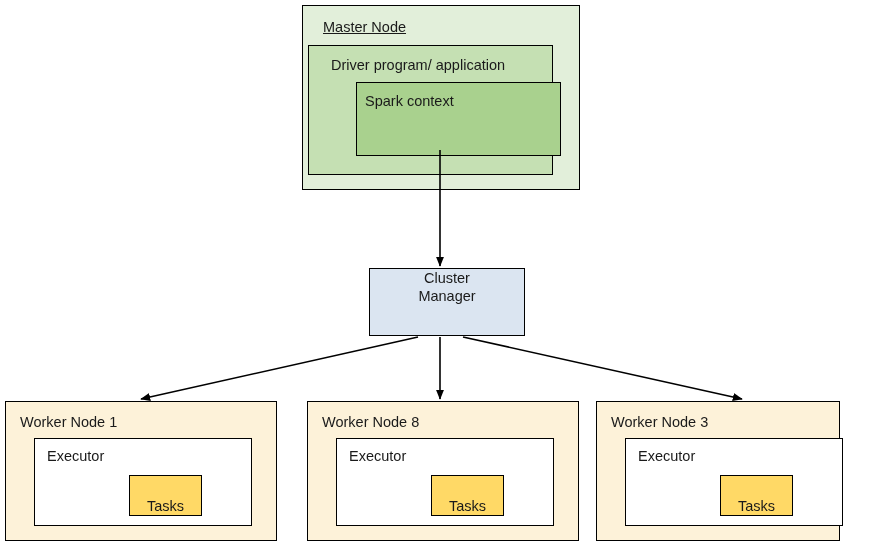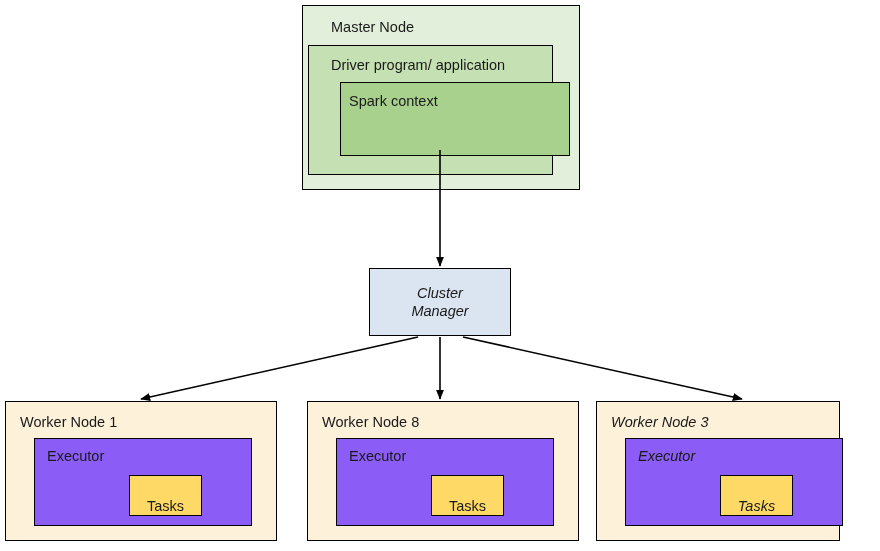--- a/index.html
+++ b/index.html
@@ -31,74 +31,72 @@
   }
 
   
   #master-node {
     left: 302px;
     top: 5px;
     width: 278px;
     height: 185px;
     background: #e2efda;
   }
-  #master-node > .lbl { left: 28px; top: 12px; }
+  #master-node > .lbl { left: 20px; top: 12px; text-decoration: underline; }
 
   #driver-program {
     left: 308px;
     top: 45px;
     width: 245px;
     height: 130px;
     background: #c5e0b3;
   }
   #driver-program > .lbl { left: 22px; top: 10px; text-align: right; }
 
   #spark-context {
-    left: 340px;
+    left: 356px;
     top: 82px;
-    width: 230px;
+    width: 205px;
     height: 74px;
     background: #a9d18e;
   }
   #spark-context > .lbl { left: 8px; top: 9px; }
 
   
   #cluster-manager {
     left: 369px;
     top: 268px;
-    width: 142px;
+    width: 156px;
     height: 68px;
     background: #dbe5f1;
     display: flex;
-    align-items: center;
     justify-content: center;
-    font-style: italic;
   }
   #cluster-manager .cm-text {
     text-align: center;
     white-space: pre-line;
   }
 
   
   .worker-node {
     top: 401px;
     width: 272px;
     height: 140px;
     background: #fdf2d9;
   }
   #worker-node-1 { left: 5px; }
   #worker-node-2 { left: 307px; }
-  #worker-node-3 { left: 596px; width: 244px; font-style: italic; }
+  #worker-node-3 { left: 596px; width: 244px; }
   .worker-node > .lbl { left: 14px; top: 11px; }
 
   .executor {
     position: absolute;
     box-sizing: border-box;
     border: 1px solid #000000;
-    background: #8b5cf6;
+    background: #ffffff;
     left: 28px;
     top: 36px;
     width: 218px;
     height: 88px;
   }
   .executor > .lbl {
     position: absolute;
     left: 12px;
     top: 8px;
     white-space: pre;

